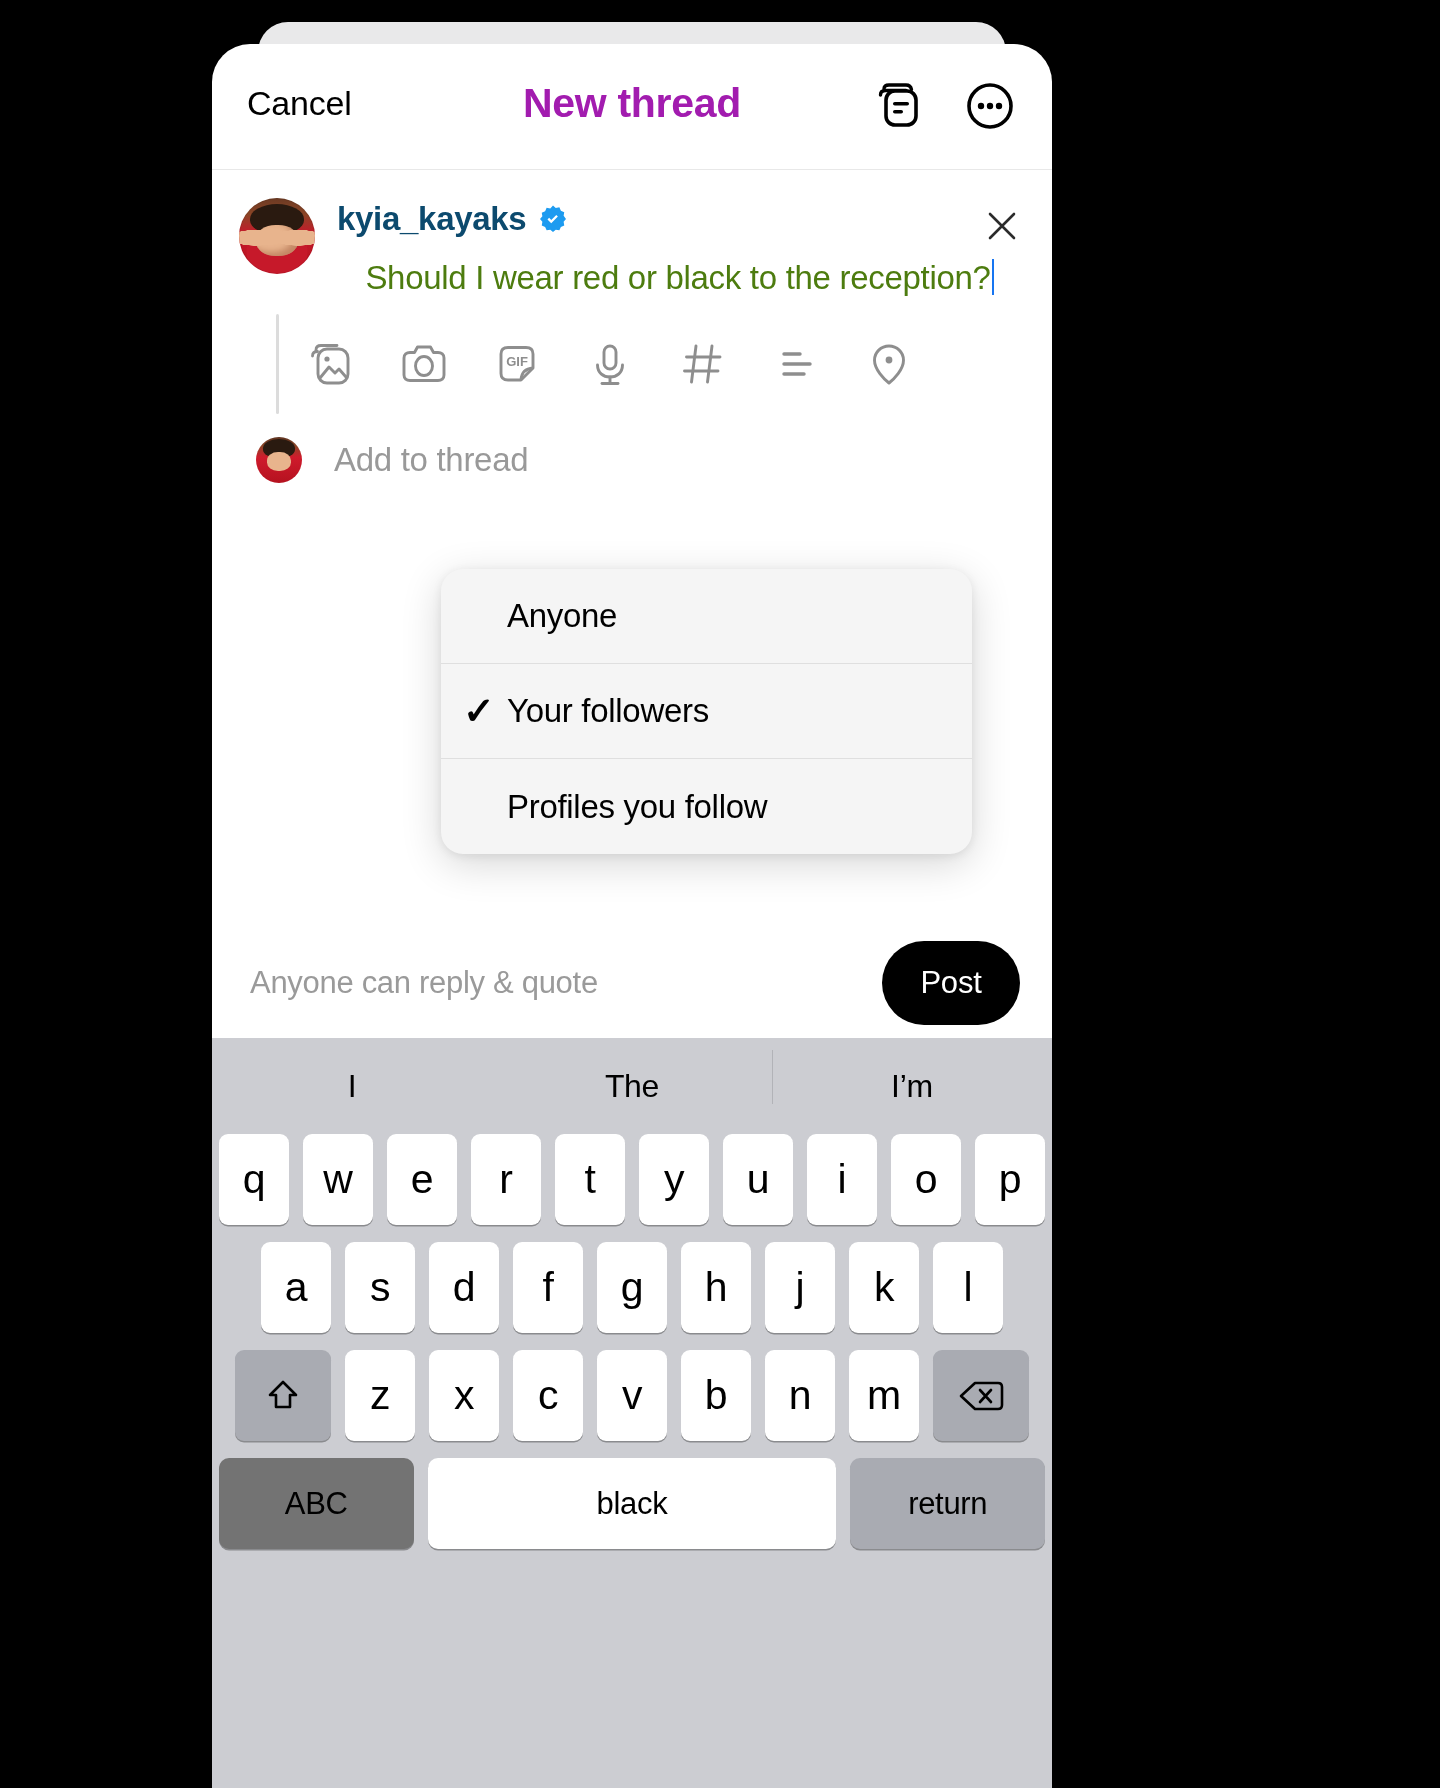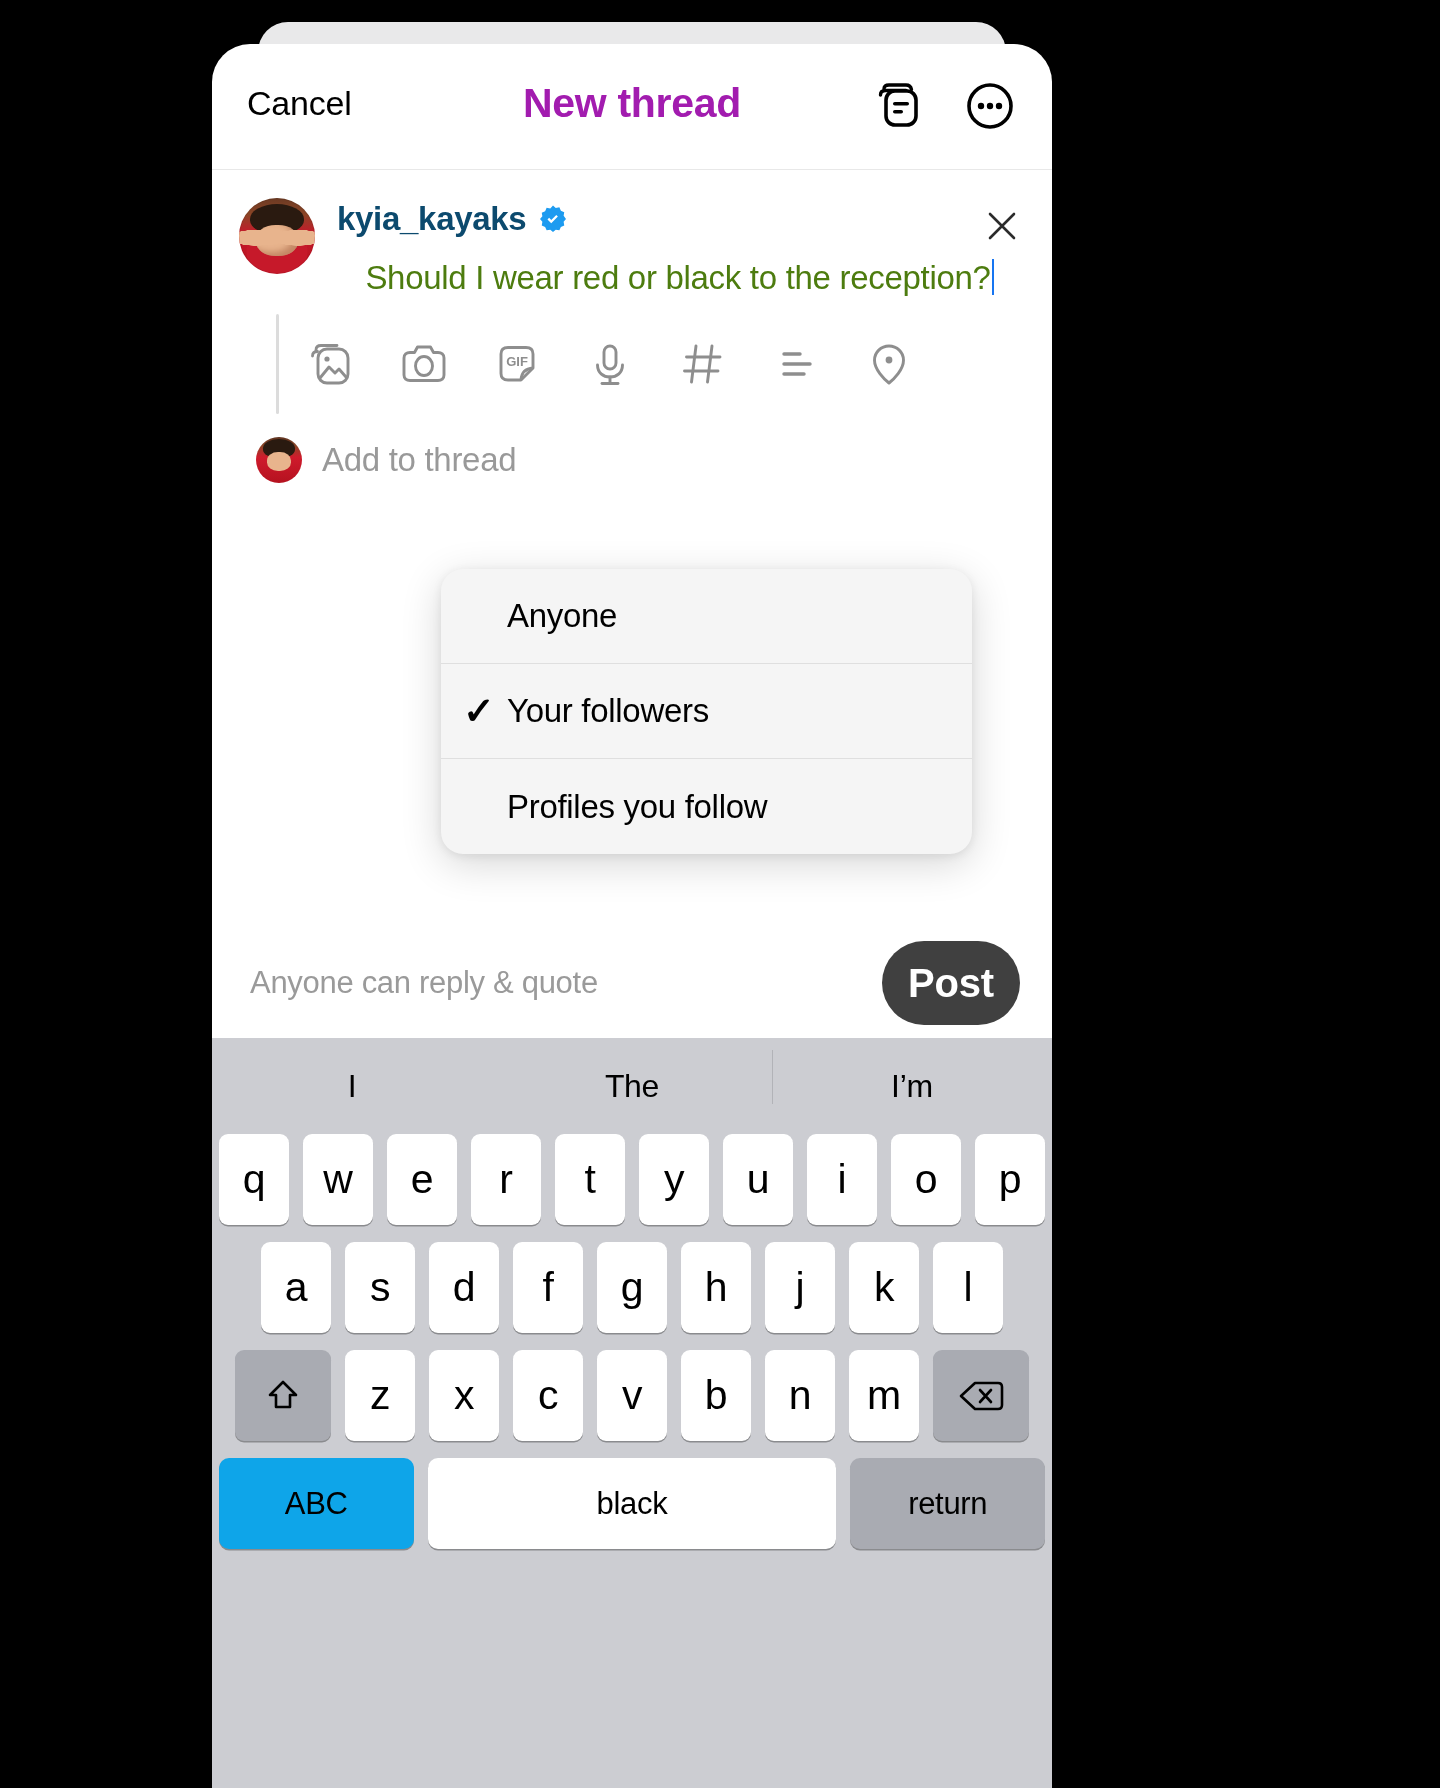--- a/index.html
+++ b/index.html
@@ -182,21 +182,21 @@
     content: ""; position: absolute;
     left: 16%; top: 6%; width: 68%; height: 40%;
     background: #2a1a10; border-radius: 50% 50% 46% 46%;
   }
   .avatar-small::after {
     content: ""; position: absolute;
     left: 24%; top: 34%; width: 52%; height: 40%;
     background: #e8b48d; border-radius: 46%;
   }
   .add-label {
-    margin-left: 20px;
+    margin-left: 32px;
     font-size: 33px;
     color: #999999;
     letter-spacing: -0.3px;
   }
 
   
   .menu {
     position: absolute;
     left: 229px;
     top: 525px;
@@ -238,27 +238,27 @@
     align-items: center;
     padding: 0 32px 0 38px;
   }
   .reply-text {
     font-size: 31px;
     color: #9a9a9a;
     letter-spacing: -0.3px;
   }
   .post-btn {
     margin-left: auto;
-    background: #404040;
+    background: #000000;
     color: #ffffff;
     border-radius: 50px;
     width: 138px; height: 84px;
     display: flex; align-items: center; justify-content: center;
-    font-size: 40px;
-    font-weight: bold;
+    font-size: 31px;
+    font-weight: normal;
     letter-spacing: -0.2px;
   }
 
   
   .keyboard {
     position: absolute;
     left: 0; right: 0;
     bottom: 0;
     height: 750px;
     background: #cccdd2;
@@ -299,21 +299,21 @@
     width: 70px; height: 91px;
     background: #ffffff;
     border-radius: 9px;
     display: flex; align-items: center; justify-content: center;
     font-size: 41px;
     color: #000;
     box-shadow: 0 1.5px 0 rgba(0,0,0,0.32);
     letter-spacing: -0.3px;
   }
   .key.wide { width: 96px; background: #a9abb2; }
-  .key.abc { width: 196px; font-size: 31px; background: #0ea5e9; border-radius: 10px; }
+  .key.abc { width: 196px; font-size: 31px; background: #737373; border-radius: 10px; }
   .key.space { width: 412px; font-size: 31px; border-radius: 10px; }
   .key.return { width: 196px; font-size: 31px; background: #a9abb2; border-radius: 10px; }
   .kbd-bottom {
     display: flex;
     justify-content: center;
     gap: 14px;
     padding: 0 7px;
   }
 </style>
 </head>

